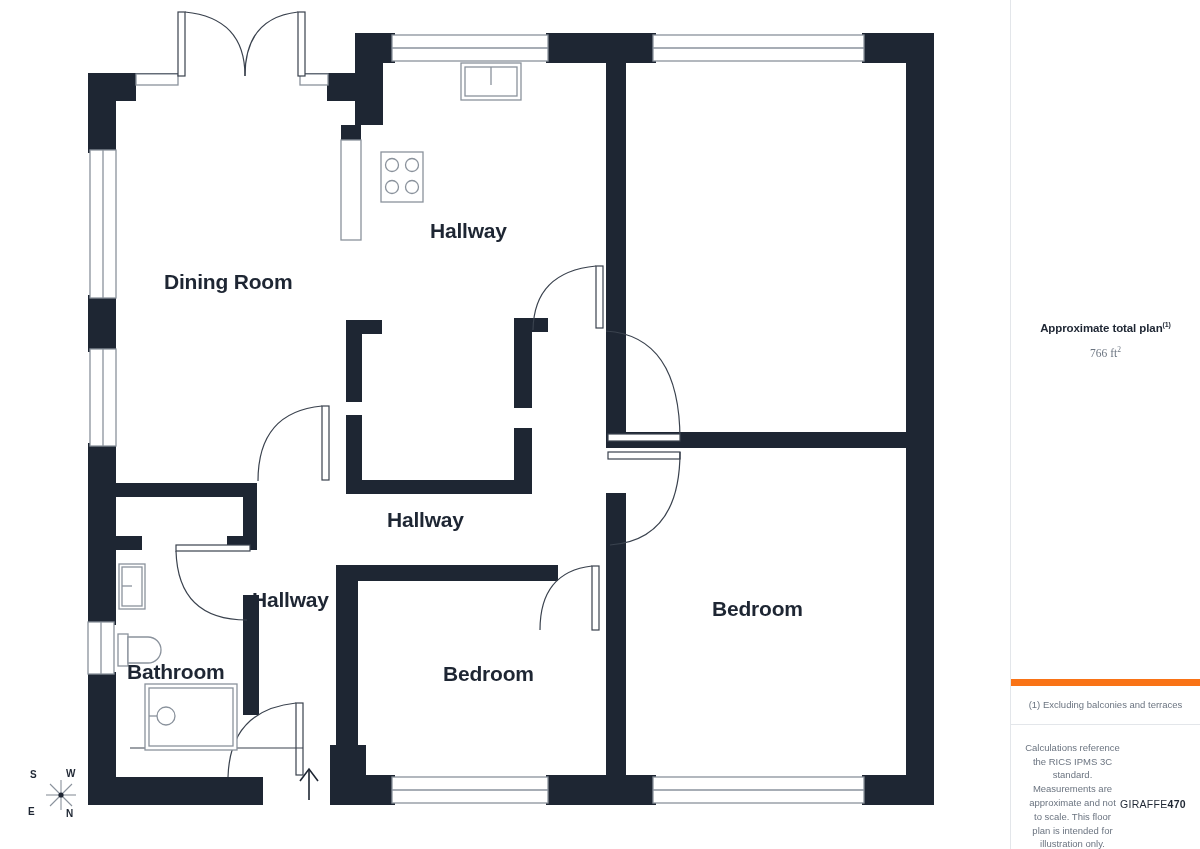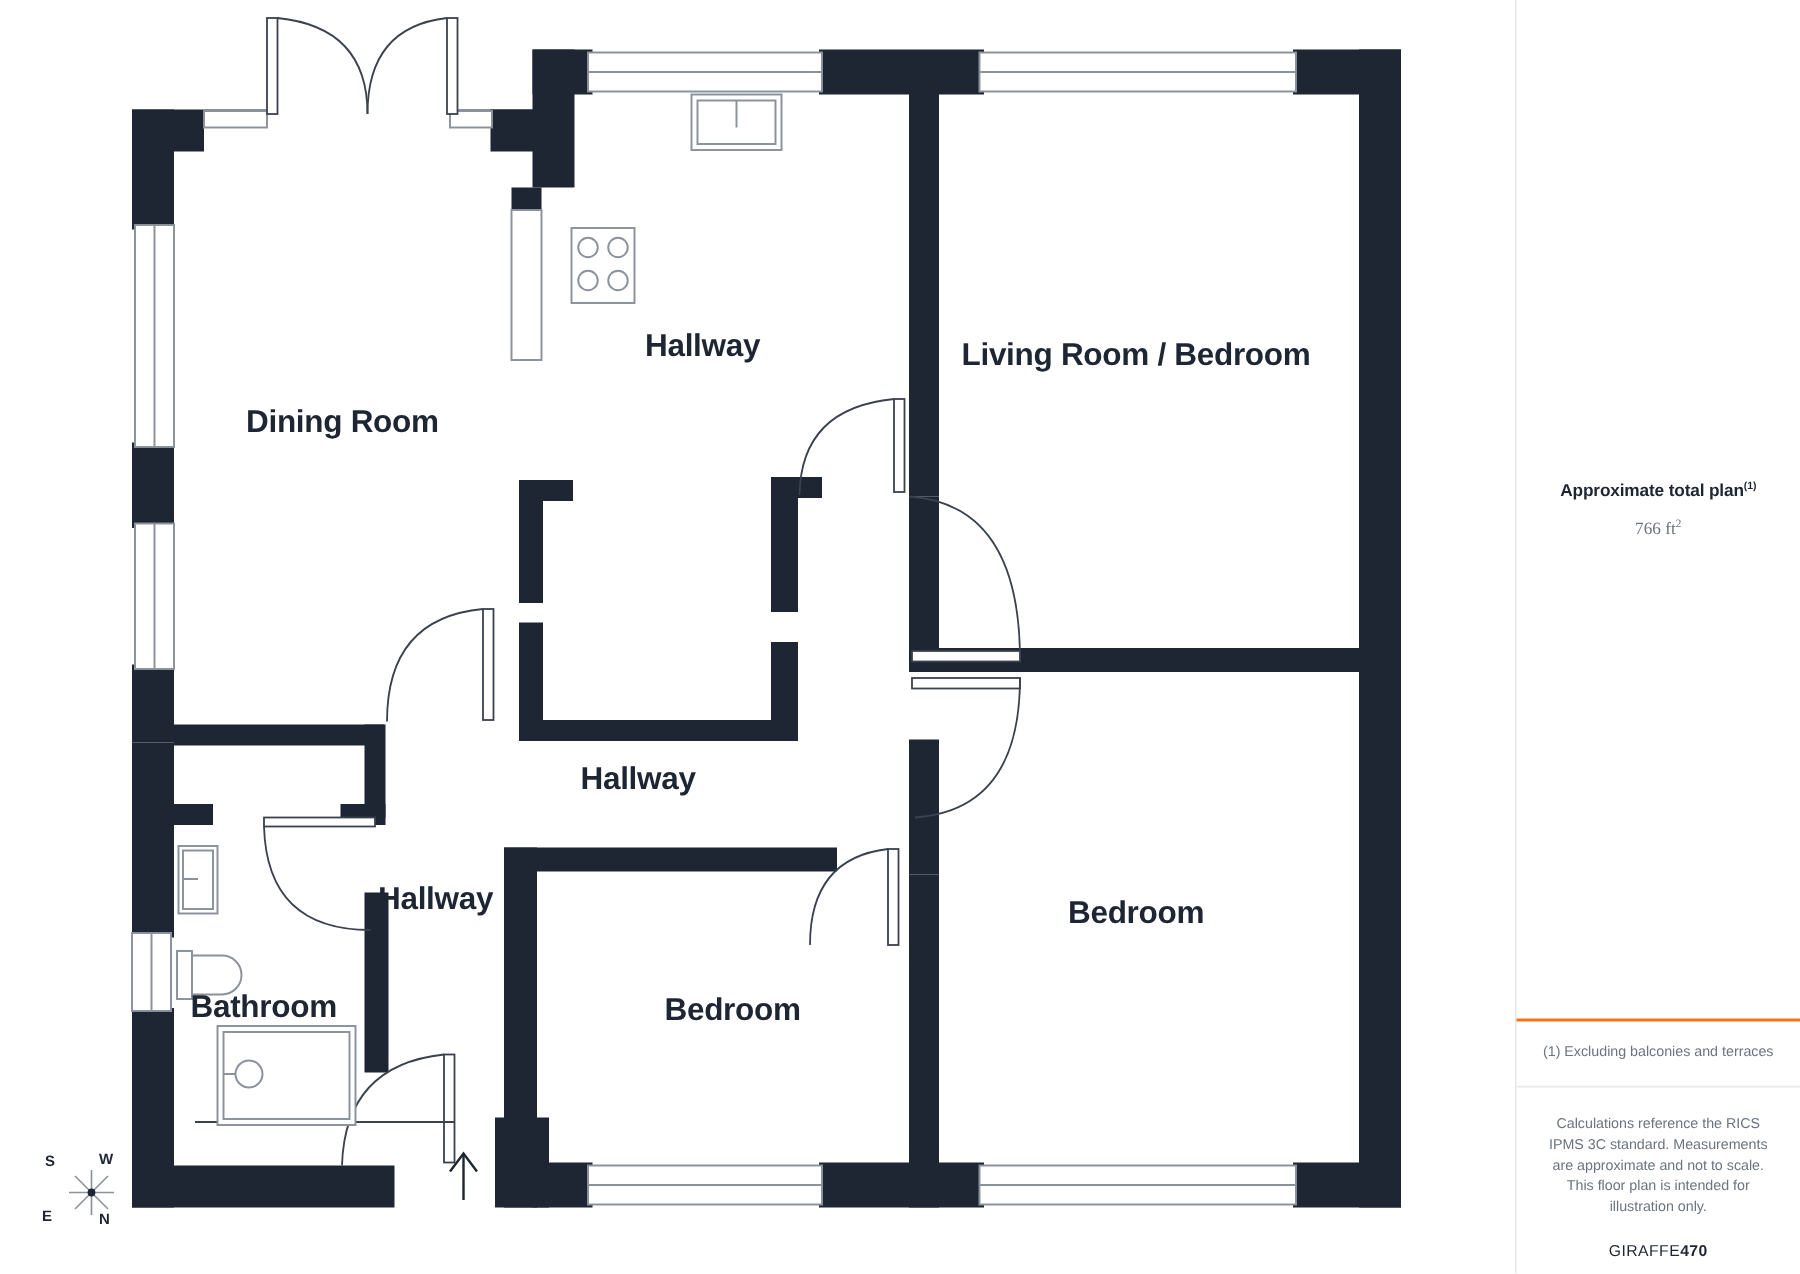--- a/index.html
+++ b/index.html
@@ -77,33 +77,33 @@
     font-size: 11.5px;
     color: #6b7480;
     text-align: center;
     font-family: Liberation Serif, serif;
   }
   #area-value sup { font-size: 7.5px; vertical-align: super; }
 
   #sidebar-note {
     position: absolute;
     left: 0; top: 679px; width: 189px; height: 45px;
-    border-top: 2px solid #f97316;
+    border-top: 7px solid #f97316;
     display: flex; align-items: center; justify-content: center;
     padding: 0 8px;
   }
   #sidebar-note span {
     font-size: 9.5px; color: #6b7480; text-align: center; line-height: 1.35;
   }
 
   #sidebar-bottom {
     position: absolute;
     left: 0; top: 724px; width: 189px; height: 125px;
     border-top: 1px solid #e3e6ea;
-    display: flex; flex-direction: column;
+    display: flex; flex-direction: row;
     align-items: center; justify-content: flex-start;
     padding: 18px 14px 0 14px;
   }
   #disclaimer {
     font-size: 9.5px; color: #6b7480; text-align: center; line-height: 1.45;
   }
   #brand {
     margin-top: 16px;
     font-size: 10.5px;
     color: #1e2633;
@@ -294,21 +294,20 @@
 
       <g stroke="#1e2633" stroke-width="1.6" fill="none">
         <line x1="309" y1="800" x2="309" y2="770"></line>
         <polyline points="300,781 309,769 318,781"></polyline>
       </g>
 
     </svg>
 
     <div class="room-label" style="left:164px; top:254px;margin-top:16px;">Dining Room</div>
     <div class="room-label" style="left:430px; top:219px;">Hallway</div>
-    <div class="room-label" style="left:641px; top:225px;">Living Room / Bedroom</div>
     <div class="room-label" style="left:387px; top:508px;">Hallway</div>
     <div class="room-label" style="left:252px; top:588px;">Hallway</div>
     <div class="room-label" style="left:127px; top:634px;margin-top:26px;">Bathroom</div>
     <div class="room-label" style="left:443px; top:662px;">Bedroom</div>
     <div class="room-label" style="left:712px; top:597px;">Bedroom</div>
 
     <div id="compass">
       <svg width="70" height="58" viewBox="0 0 70 58">
         <g stroke="#8a929c" stroke-width="1.1" fill="none">
           <line x1="35" y1="12" x2="35" y2="42"></line>

